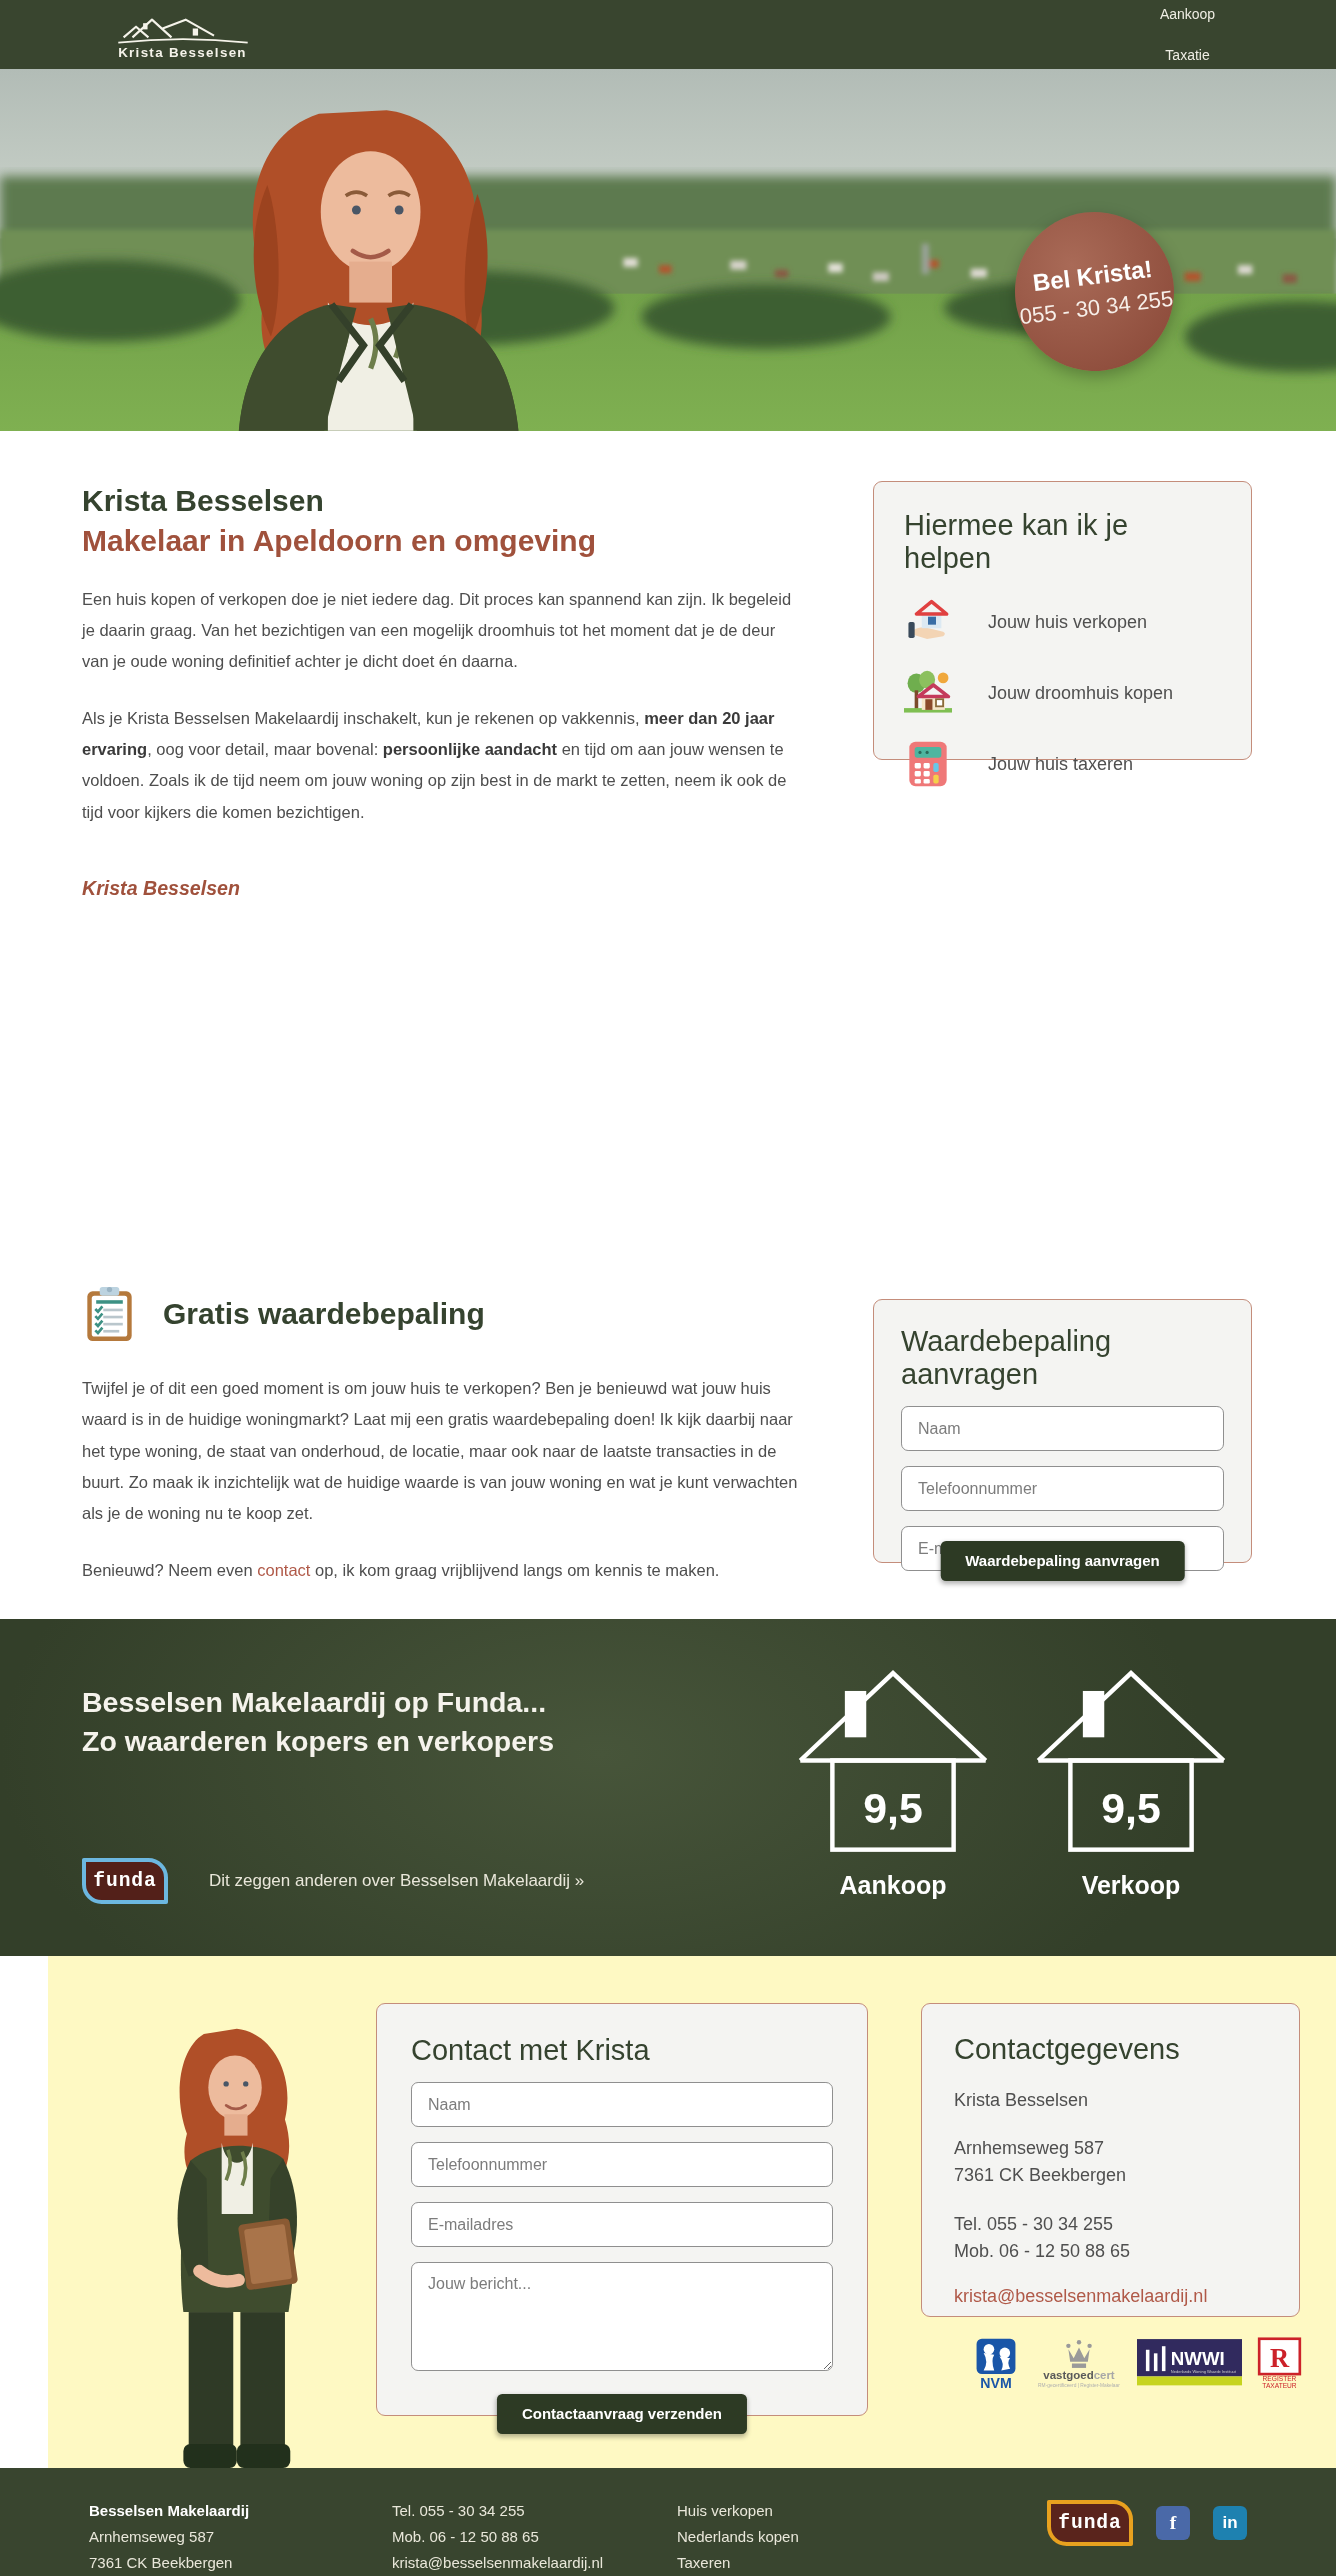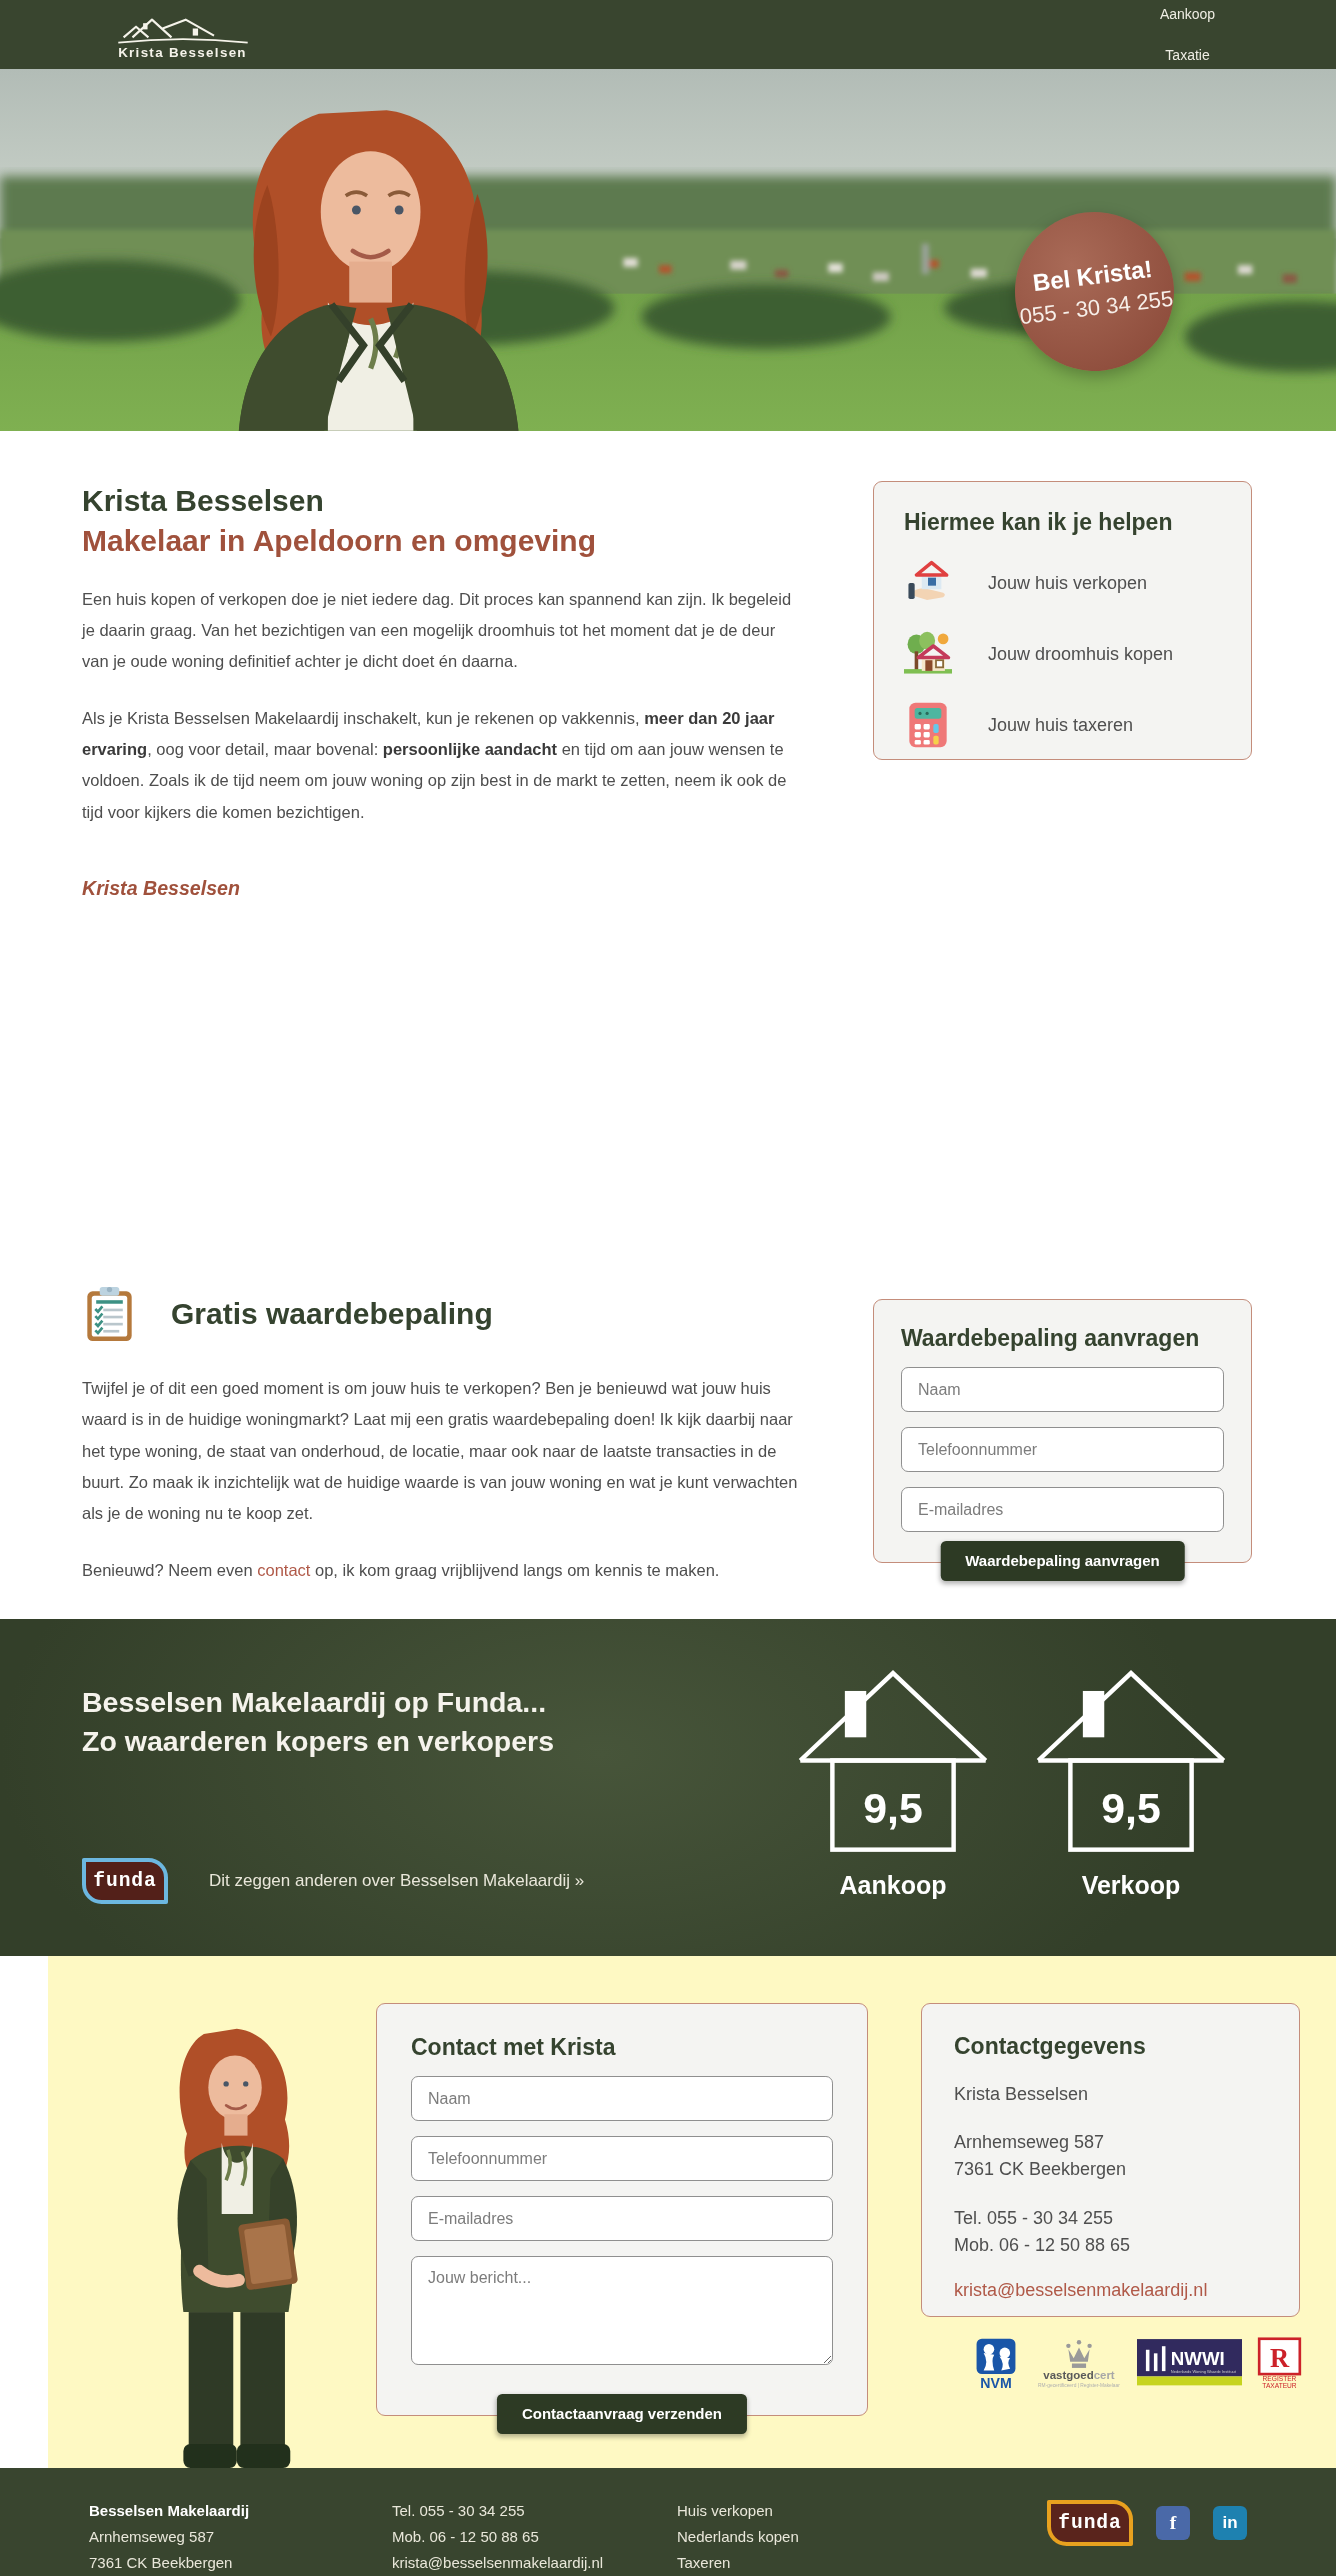--- a/index.html
+++ b/index.html
@@ -29,27 +29,27 @@
   .main-section { position:relative; height:1188px; background:#fff; }
   .intro-col { position:absolute; left:82px; top:52px; width:713px; }
   h1.title { font-size:30px; color:#35432f; font-weight:bold; line-height:1.2; }
   h2.subtitle { font-size:30px; color:#a0513c; font-weight:bold; line-height:1.2; margin-top:3.6px; }
   .body-text { font-size:16.5px; color:#4e4e4e; line-height:1.9; margin-top:25px; }
   .body-text b { color:#3a3a3a; }
   .signature { font-size:19.6px; color:#a0513c; font-weight:bold; font-style:italic; margin-top:49px; }
 
   .card { background:#f4f4f2; border:0.9px solid #c48d7b; border-radius:9px; }
   .help-card { position:absolute; left:873px; top:50px; width:379px; height:279px; padding:27px 30px; }
-  .card-title { font-size:23px; color:#35432f; font-weight:bold; }
+  .card-title { font-size:29px; color:#35432f; font-weight:normal; }
   .help-item { display:flex; align-items:center; margin-top:23px; }
   .help-item .ico { width:48px; height:48px; flex:0 0 48px; }
   .help-item .lbl { font-size:18px; color:#4f4f4f; margin-left:36px; }
 
   .valuation-col { position:absolute; left:82px; top:853px; width:721px; }
-  .val-head { display:flex; align-items:center; gap:34px; }
+  .val-head { display:flex; align-items:center; gap:26px; }
   .val-head h2 { font-size:30px; color:#35432f; font-weight:bold; }
   .val-link { color:#b05948; text-decoration:none; cursor:pointer; }
 
   .val-card { position:absolute; left:873px; top:868px; width:379px; height:264px; padding:25px 27px; }
   .field { width:100%; height:45px; background:#fff; border:0.9px solid #8f8f8f; border-radius:7.1px;
            font-size:16px; color:#444; padding:0 16px; margin-top:15px; font-family:"Liberation Sans",sans-serif; }
   .field::placeholder { color:#7c7c7c; }
   textarea.field { height:109px; padding-top:11.6px; resize:vertical; }
   .btn { position:absolute; left:50%; transform:translateX(-50%); bottom:-18.7px;
          background:#2d3a24; color:#fff; font-weight:bold; font-size:15px; border:none;

